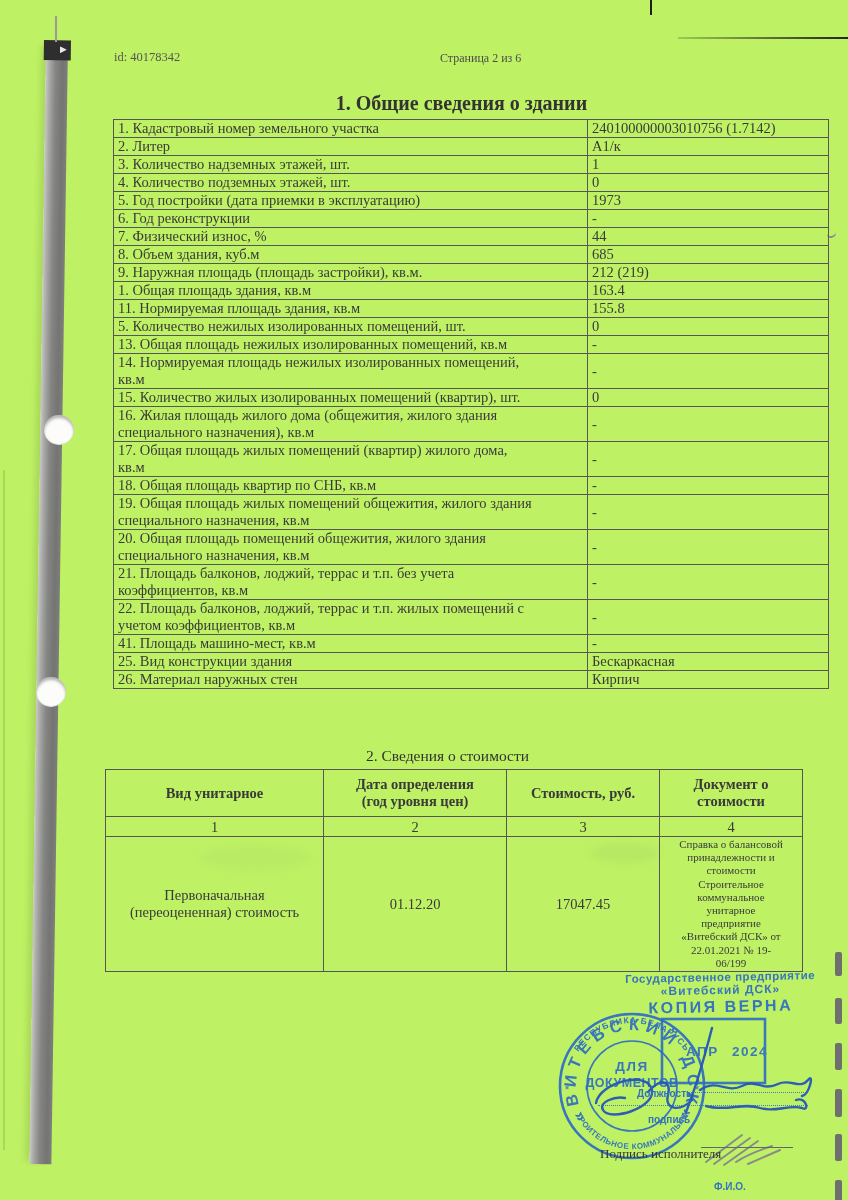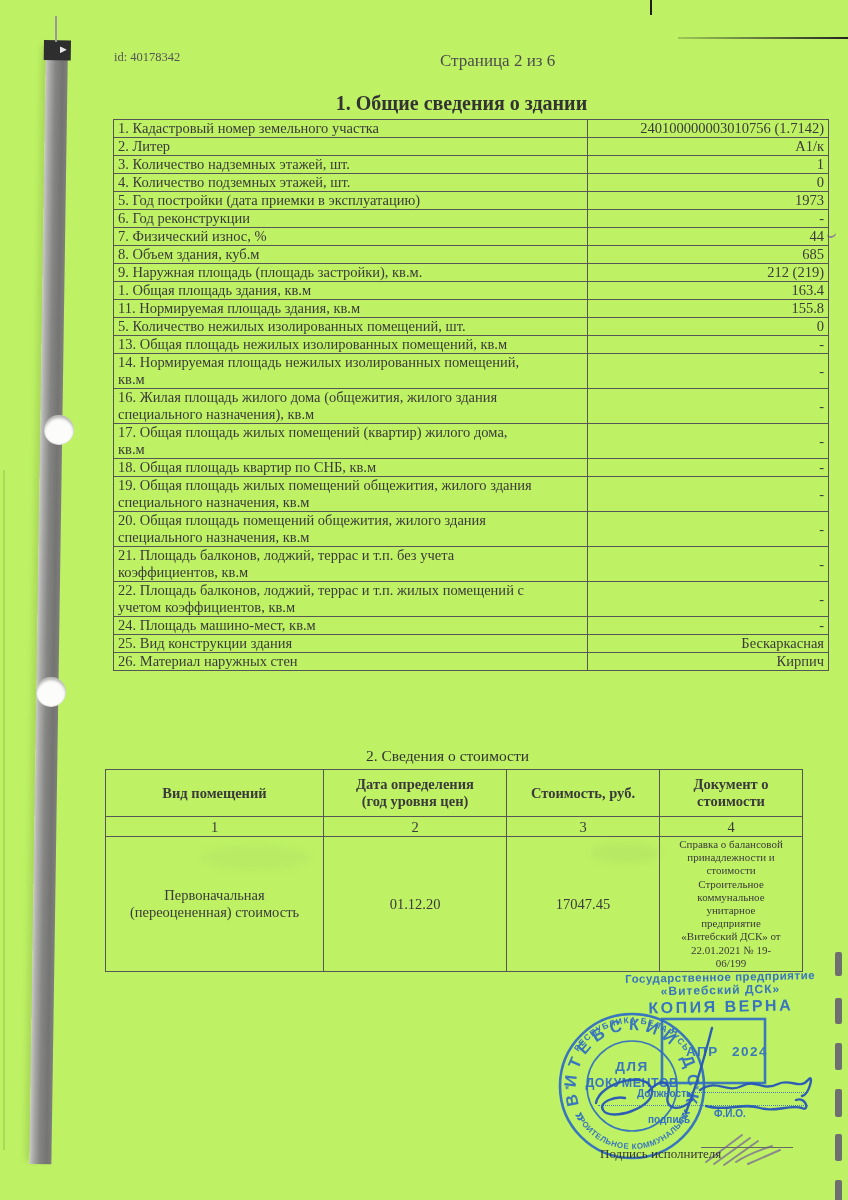--- a/index.html
+++ b/index.html
@@ -24,33 +24,33 @@
   .hairline{position:absolute;left:678px;top:37px;width:170px;height:2px;
       background:linear-gradient(90deg,rgba(30,30,30,0.2),#232323);}
   .speck1{position:absolute;left:826px;top:228px;width:10px;height:8px;border-radius:50%;
       border-bottom:2px solid #8d8d8d;transform:rotate(-12deg);}
   .rdash{position:absolute;left:835px;width:7px;background:#6f6f6f;border-radius:2px;}
   .smudge{position:absolute;border-radius:50%;filter:blur(3px);}
   .sm1{left:200px;top:845px;width:110px;height:26px;background:rgba(110,110,110,0.05);}
   .sm2{left:590px;top:842px;width:70px;height:22px;background:rgba(110,110,110,0.06);}
   
   .doc-id{position:absolute;left:114px;top:50px;font-size:12.5px;color:#555;}
-  .page-ind{position:absolute;left:440px;top:51px;font-size:17px;color:#4c4c4c;}
+  .page-ind{position:absolute;left:440px;top:51px;font-size:12px;color:#4c4c4c;}
   
   .sec1-title{position:absolute;left:113px;top:92px;width:697px;text-align:center;
       font-weight:bold;font-size:20px;color:#333;}
   .sec2-title{position:absolute;left:105px;top:747px;width:685px;text-align:center;
       font-weight:normal;font-size:15.5px;color:#333;}
   
   table{border-collapse:collapse;}
   .t1{position:absolute;left:113px;top:119px;width:697px;table-layout:fixed;}
   .t1 td{border:1px solid #565656;font-size:14.5px;line-height:17px;padding:0 4px;
       vertical-align:middle;color:#3a3a3a;}
   .t1 td.lbl{width:465px;white-space:pre-line;}
-  .t1 td.val{width:232px;text-align:right;}
+  .t1 td.val{width:232px;text-align:left;}
   
   .t2{position:absolute;left:105px;top:769px;width:685px;table-layout:fixed;}
   .t2 th,.t2 td{border:1px solid #565656;font-size:14.5px;color:#3a3a3a;
       text-align:center;vertical-align:middle;white-space:pre-line;}
   .t2 th{font-weight:bold;height:44px;line-height:17px;}
   .t2 .numrow td{height:17px;line-height:16px;}
   .t2 .datarow td{height:132px;line-height:17px;}
   .t2 .datarow td.doc{font-size:11px;line-height:13.2px;}
   .c1{width:215px;} .c2{width:180px;} .c3{width:150px;} .c4{width:140px;}
   
@@ -150,20 +150,24 @@
     <tr>
           <td class="lbl">13. Общая площадь нежилых изолированных помещений, кв.м</td>
           <td class="val">-</td>
         </tr>
     <tr>
           <td class="lbl">14. Нормируемая площадь нежилых изолированных помещений,
 кв.м</td>
           <td class="val">-</td>
         </tr>
     <tr>
+          <td class="lbl">15. Количество жилых изолированных помещений (квартир), шт.</td>
+          <td class="val">0</td>
+        </tr>
+    <tr>
           <td class="lbl">16. Жилая площадь жилого дома (общежития, жилого здания
 специального назначения), кв.м</td>
           <td class="val">-</td>
         </tr>
     <tr>
           <td class="lbl">17. Общая площадь жилых помещений (квартир) жилого дома,
 кв.м</td>
           <td class="val">-</td>
         </tr>
     <tr>
@@ -184,39 +188,39 @@
           <td class="lbl">21. Площадь балконов, лоджий, террас и т.п. без учета
 коэффициентов, кв.м</td>
           <td class="val">-</td>
         </tr>
     <tr>
           <td class="lbl">22. Площадь балконов, лоджий, террас и т.п. жилых помещений с
 учетом коэффициентов, кв.м</td>
           <td class="val">-</td>
         </tr>
     <tr>
-          <td class="lbl">24. Площадь машино-мест, кв.м</td>
+          <td class="lbl">41. Площадь машино-мест, кв.м</td>
           <td class="val">-</td>
         </tr>
     <tr>
           <td class="lbl">25. Вид конструкции здания</td>
           <td class="val">Бескаркасная</td>
         </tr>
     <tr>
           <td class="lbl">26. Материал наружных стен</td>
           <td class="val">Кирпич</td>
         </tr>
   </tbody>
     </table>
 
   <div class="sec2-title">2. Сведения о стоимости</div>
   <table class="t2">
     <tbody>
         <tr>
-      <th class="c1">Вид помещений</th>
+      <th class="c1">Вид унитарное</th>
       <th class="c2">Дата определения
 (год уровня цен)</th>
       <th class="c3">Стоимость, руб.</th>
       <th class="c4">Документ о
 стоимости</th>
     </tr>
     <tr class="numrow">
       <td>1</td>
       <td>2</td>
       <td>3</td>
@@ -290,18 +294,18 @@
       <path d="M 736 1162 C 748 1154, 760 1150, 772 1146"></path>
       <path d="M 748 1164 L 780 1150"></path>
     </g>
   </svg>
 
   <div class="dotl" style="left:688px;top:1092px;width:120px;"></div>
   <div class="dotl" style="left:598px;top:1105px;width:108px;"></div>
   <div class="dotl" style="left:710px;top:1105px;width:98px;"></div>
   <div class="blbl blue" style="left:637px;top:1088px;">Должность</div>
   <div class="blbl blue" style="left:648px;top:1114px;">подпись</div>
-  <div class="blbl blue" style="left:714px;top:1108px;">Ф.И.О.</div>
+  <div class="blbl blue" style="left:714px;top:1181px;">Ф.И.О.</div>
 
   <div class="exec-lbl">Подпись исполнителя</div>
   <div class="exec-line"></div>
 
 </div>
 
 </body></html>

